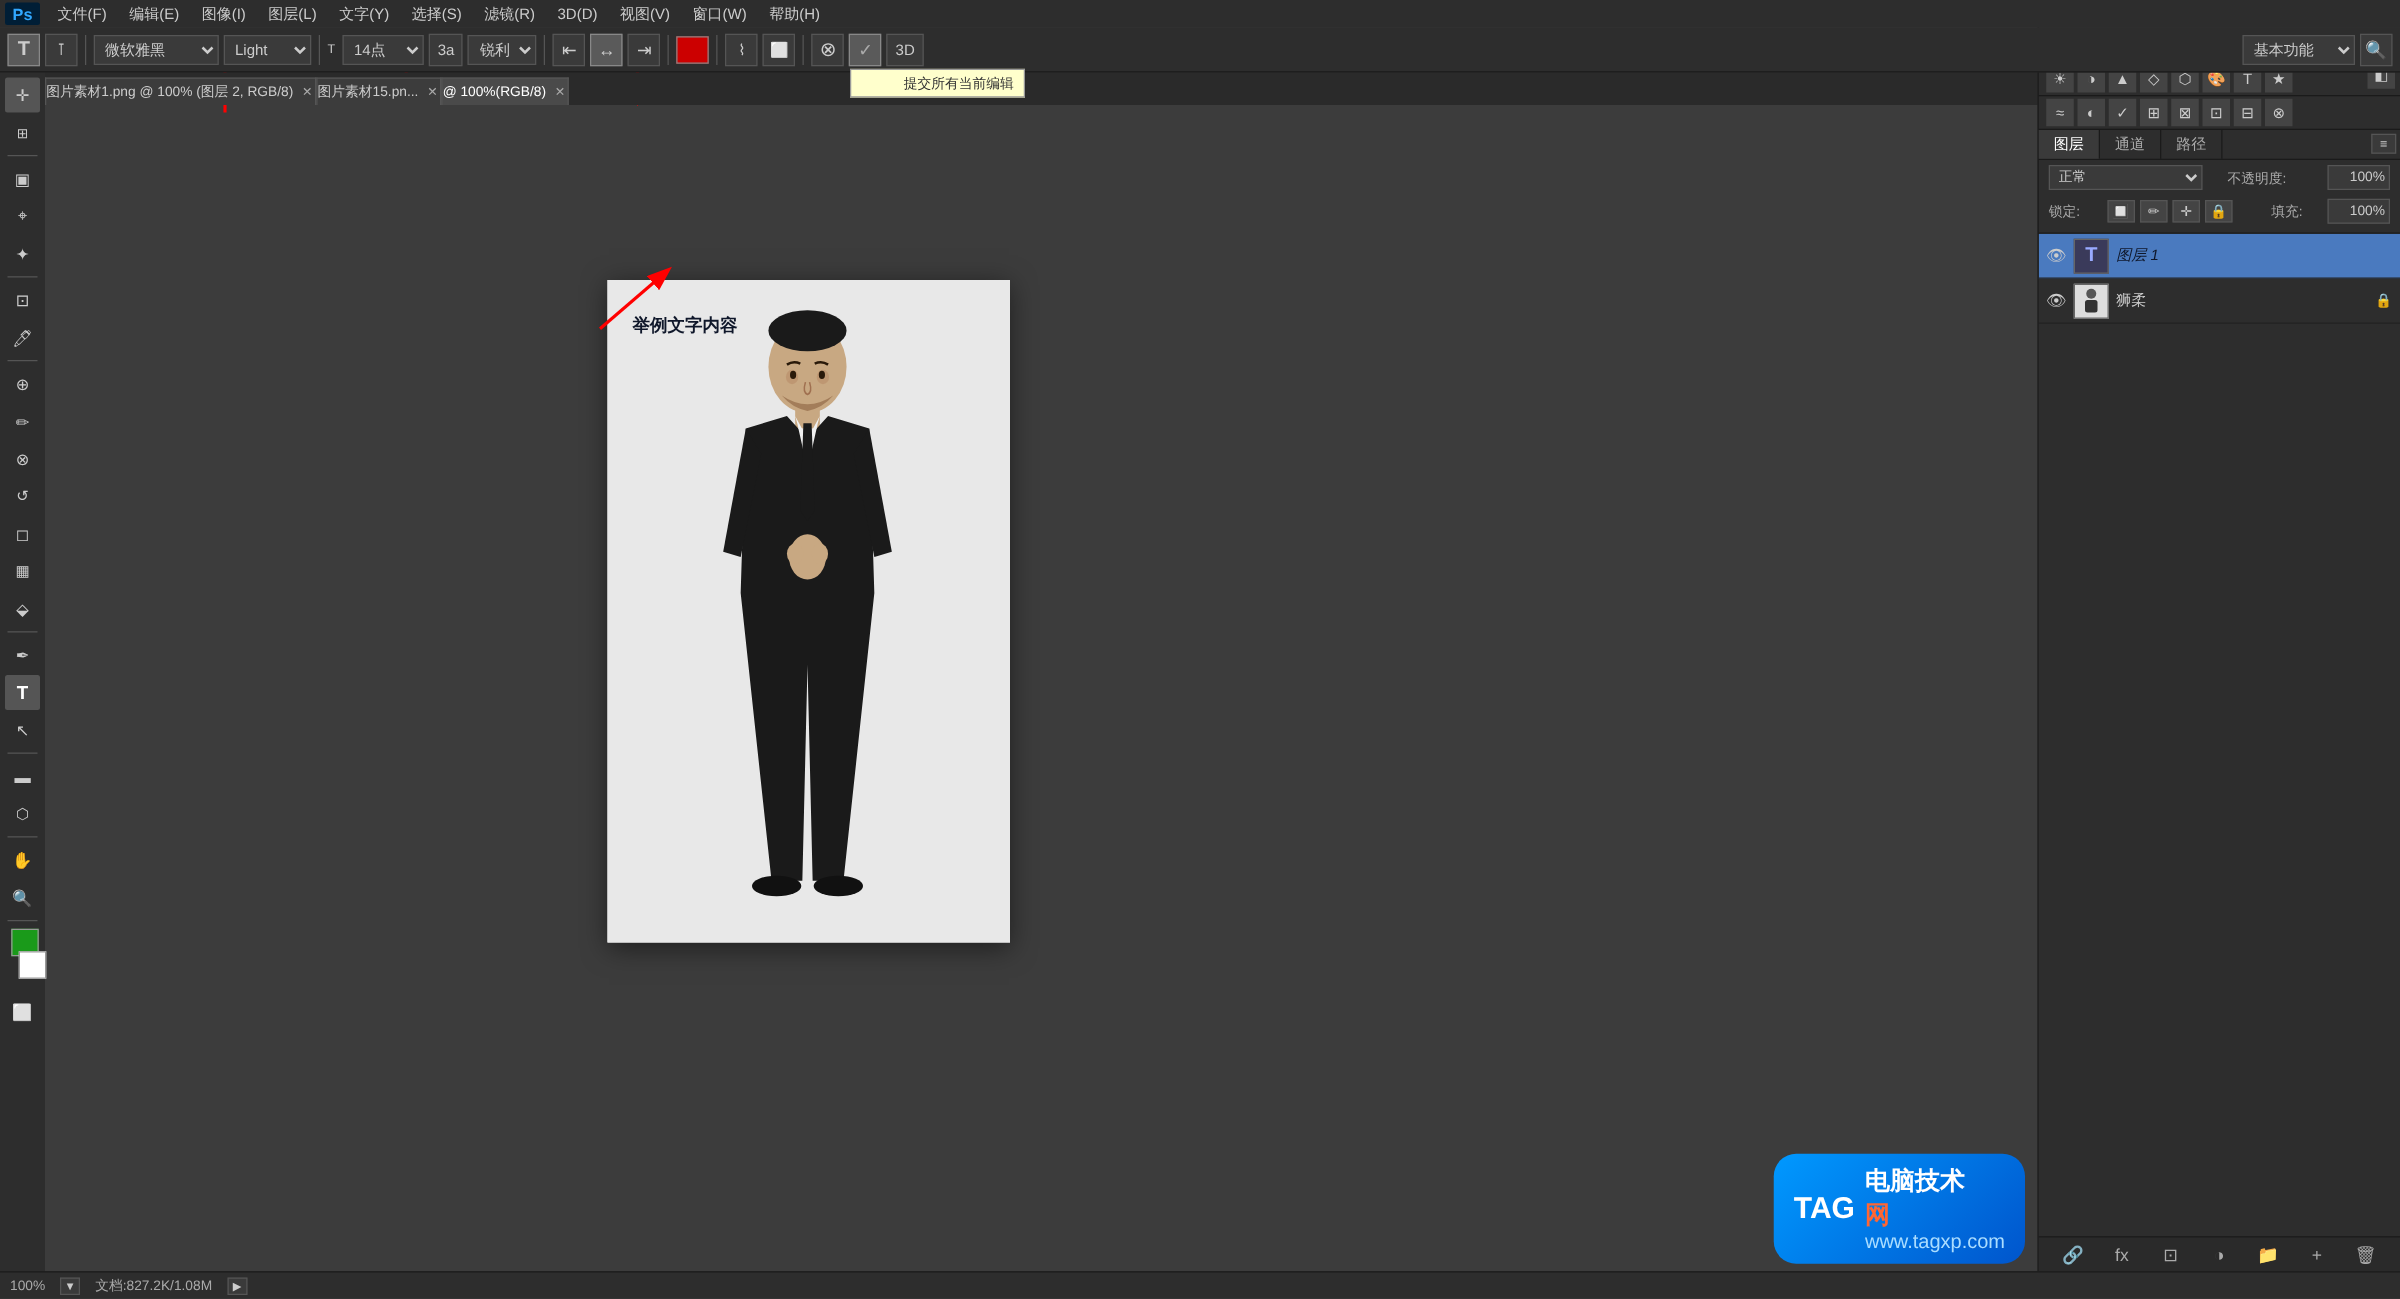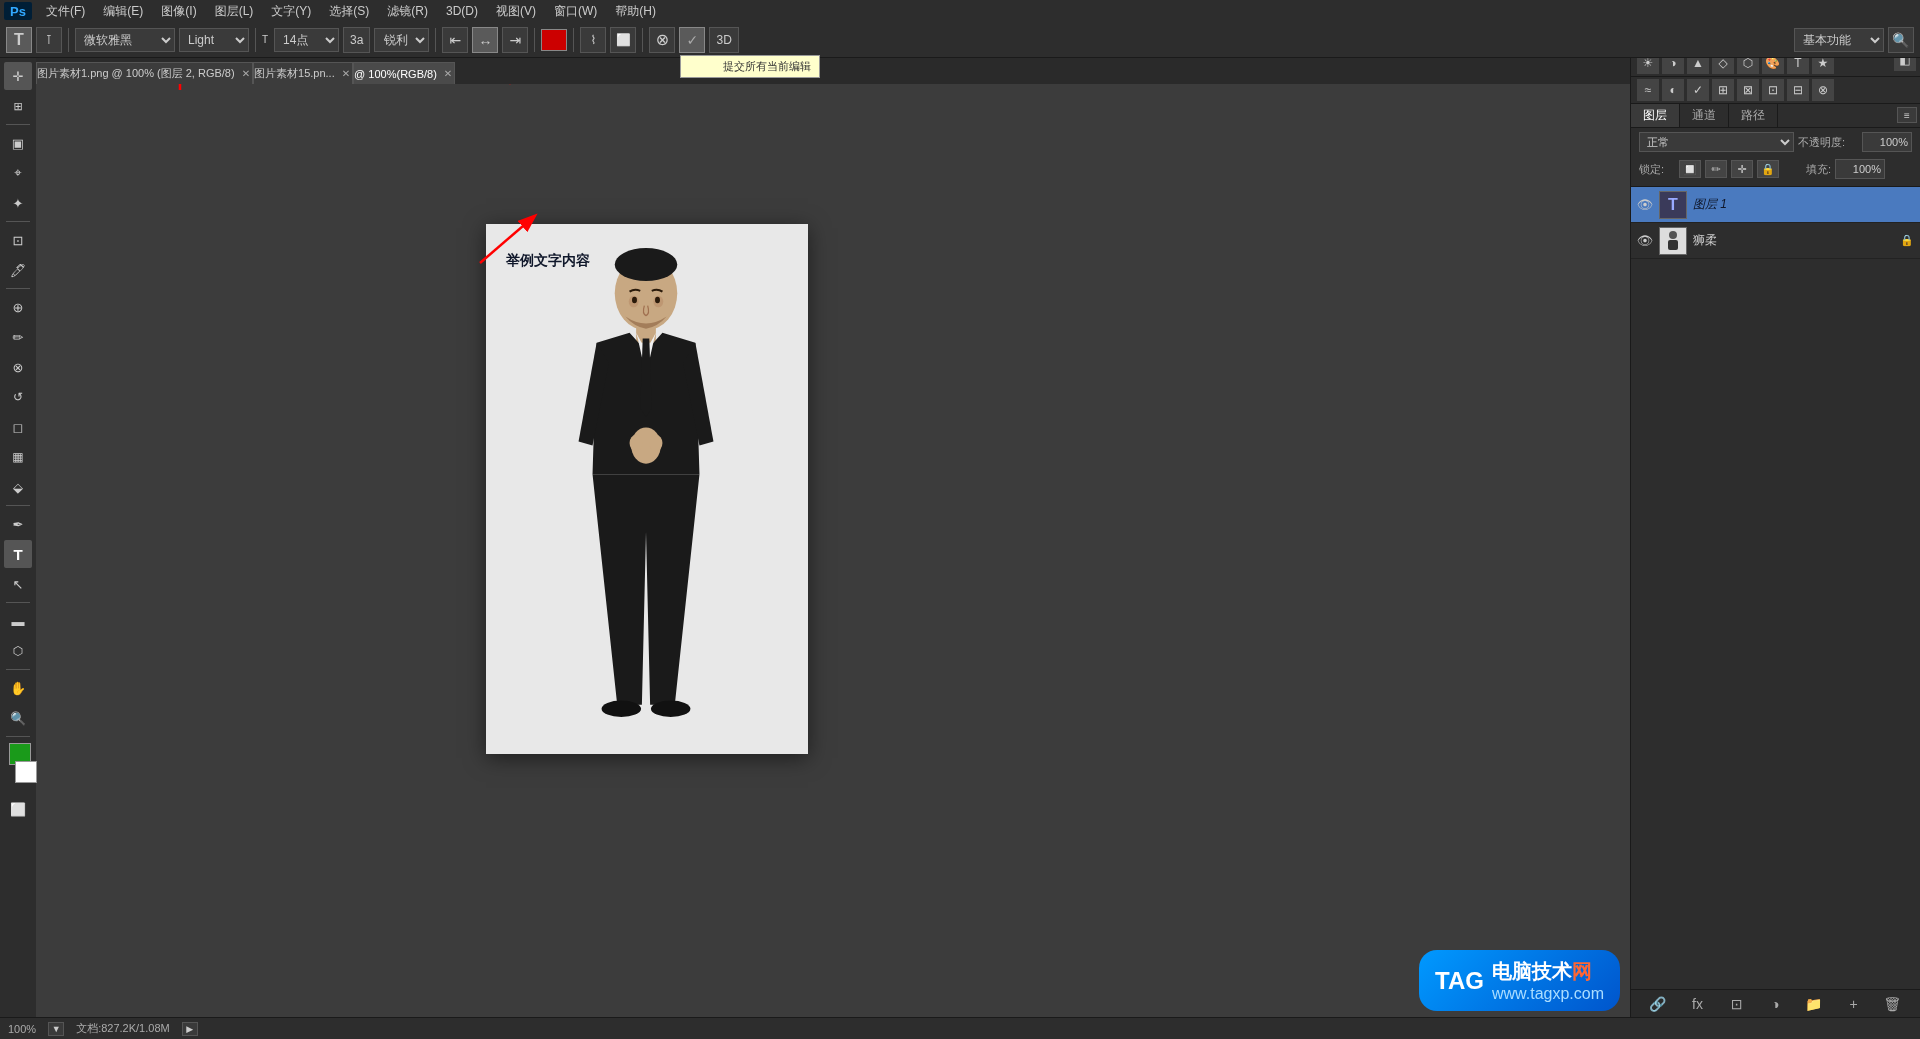--- a/index.html
+++ b/index.html
@@ -200,21 +200,21 @@
     .layer-controls {
       padding: 4px 8px;
       display: flex;
       gap: 4px;
       border-bottom: 1px solid #1a1a1a;
       flex-wrap: wrap;
     }
     .layer-ctrl-row {
       display: flex;
       align-items: center;
-      gap: 4px;
+      gap: 20px;
       width: 100%;
       margin-bottom: 3px;
     }
     .layer-ctrl-label {
       color: #aaa;
       font-size: 11px;
       width: 36px;
     }
     .layer-ctrl-select {
       flex: 1;
@@ -880,21 +880,21 @@
         </marker>
       </defs>
     <line x1="15" y1="68" x2="65" y2="25" stroke="red" stroke-width="2.5" marker-end="url(#arrowhead4)"></line>
   </svg>
 </div>
 
 <div id="watermark">
   <div class="watermark-box">
     <div class="watermark-tag">TAG</div>
     <div class="watermark-right">
-      <div style="display:flex;gap:0;">
+      <div style="display:flex;gap:0;flex-direction:column;">
         <span class="watermark-title" style="color:#fff;">电脑技术</span>
         <span class="watermark-title" style="color:#ff6633;">网</span>
       </div>
       <span class="watermark-url">www.tagxp.com</span>
     </div>
   </div>
 </div>
 
 <div id="status-bar">
   <span>100%</span>

